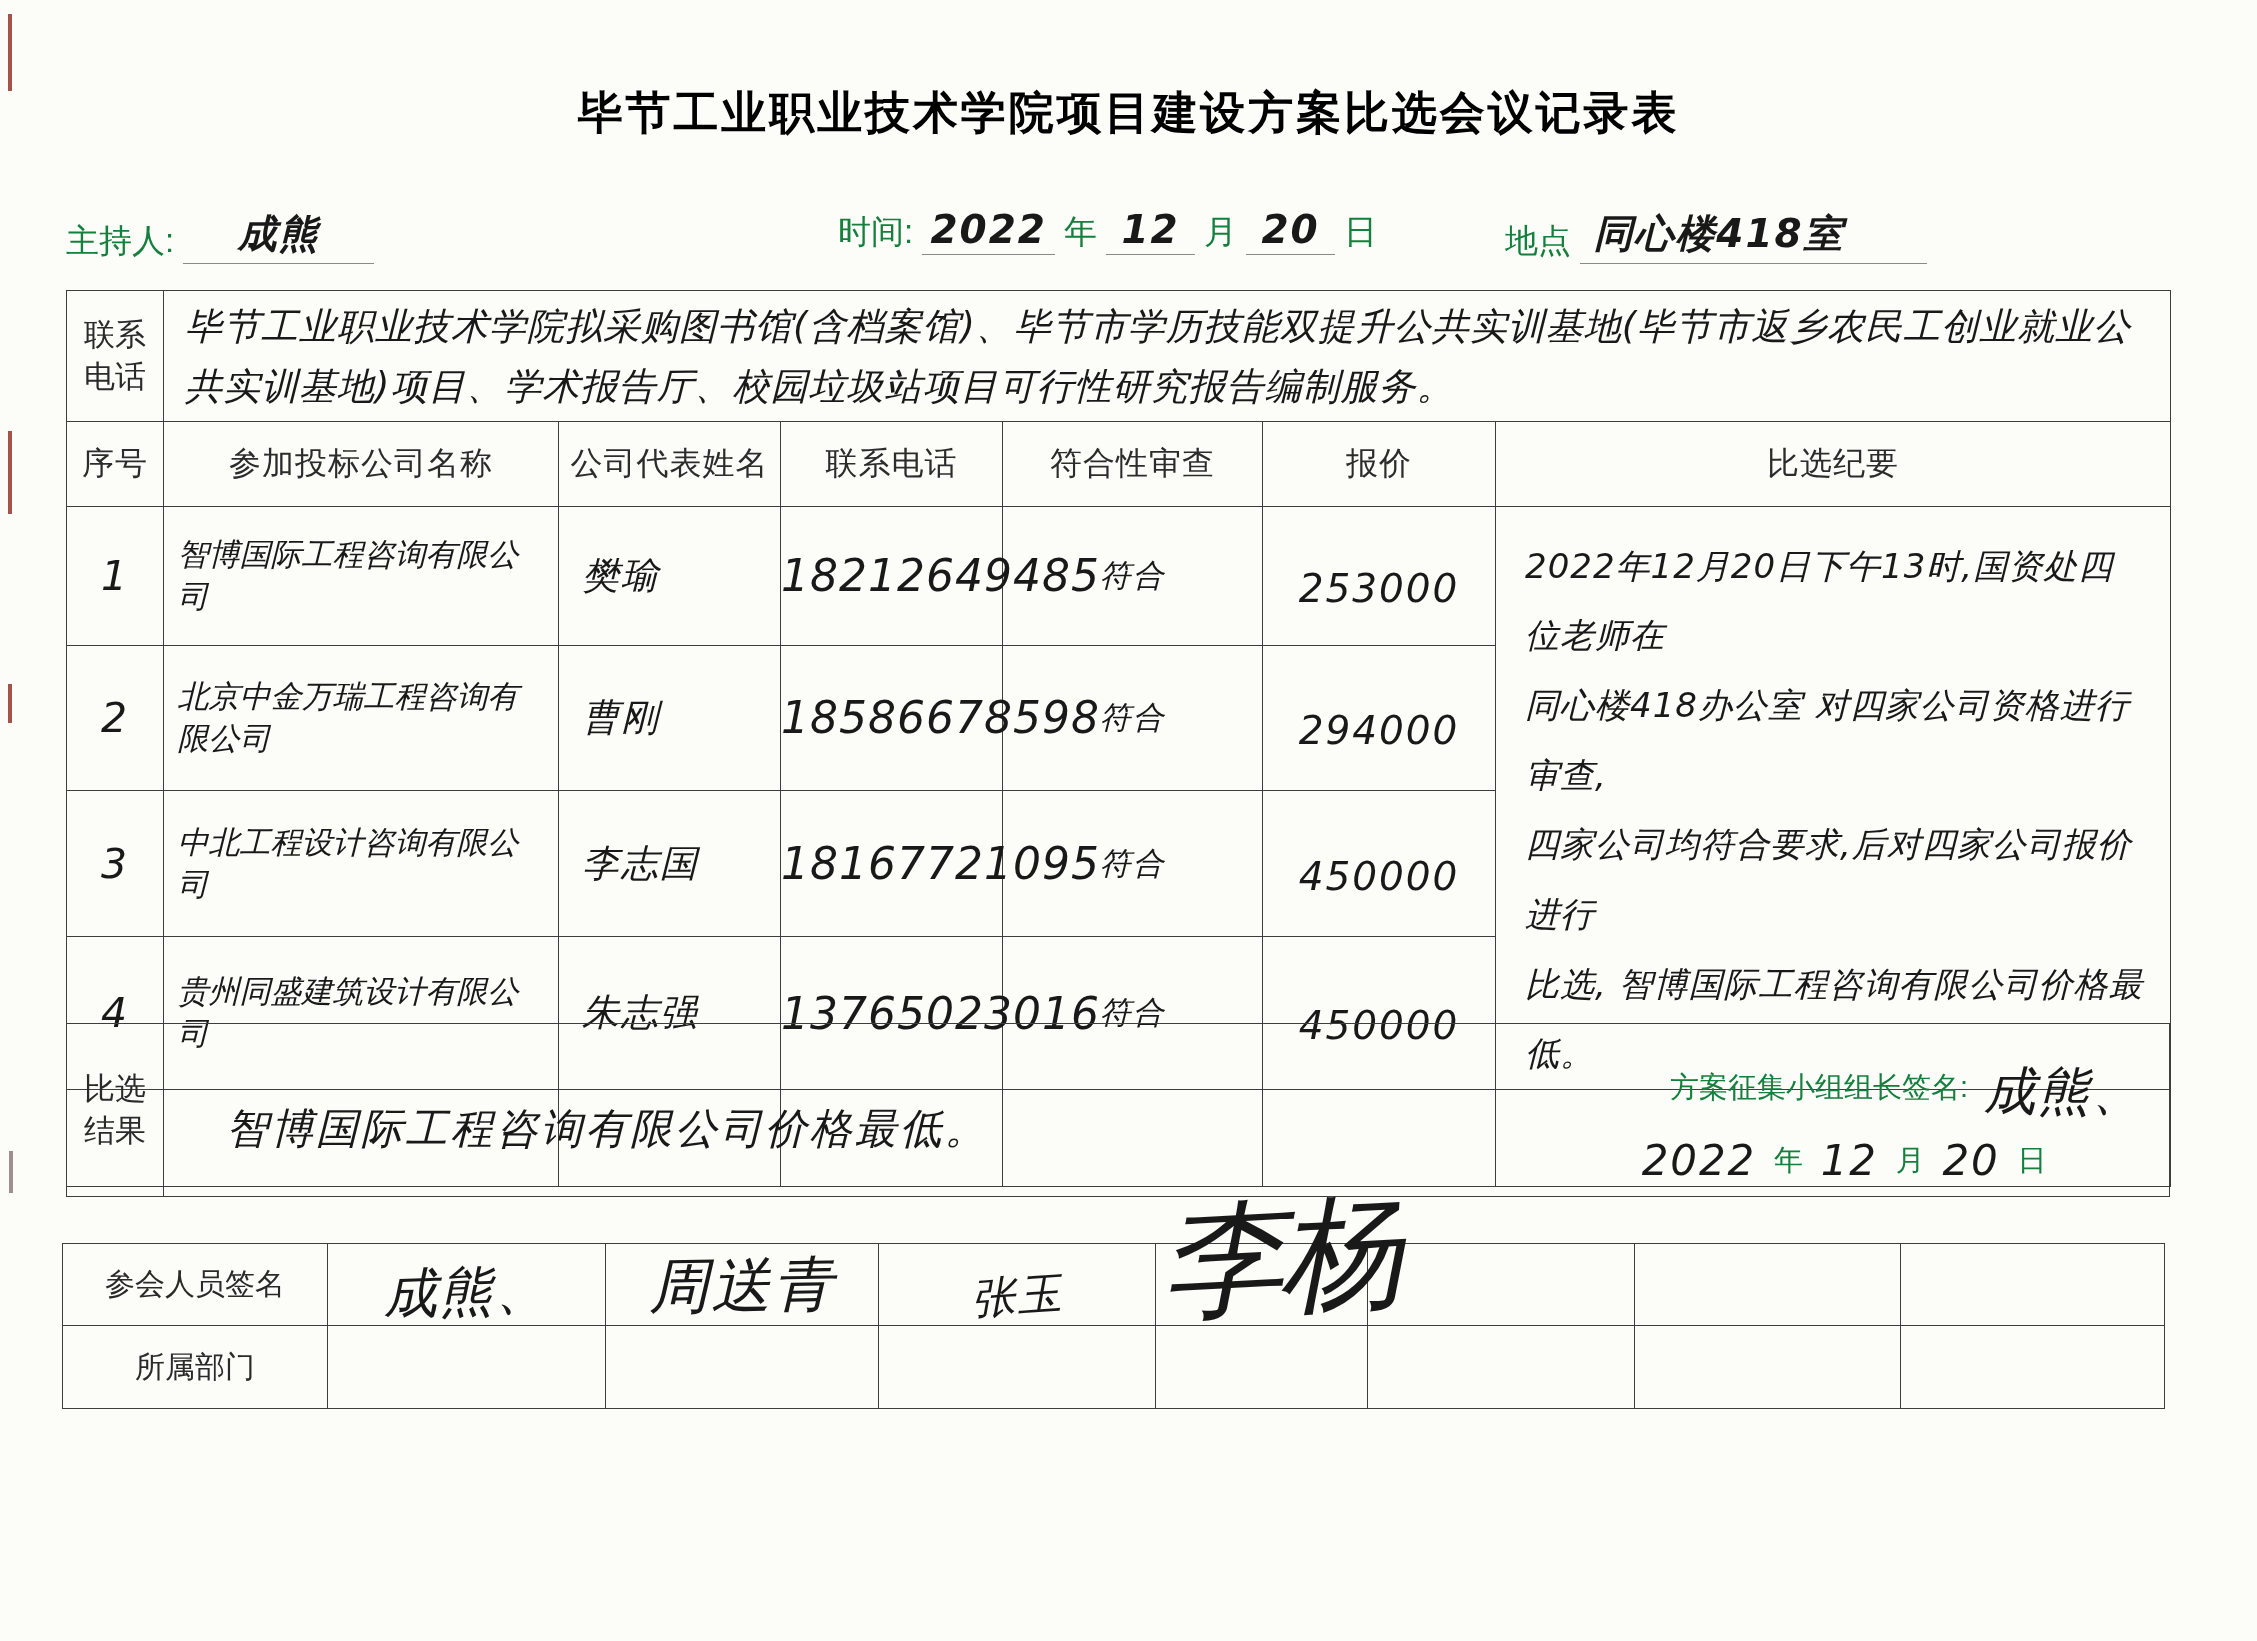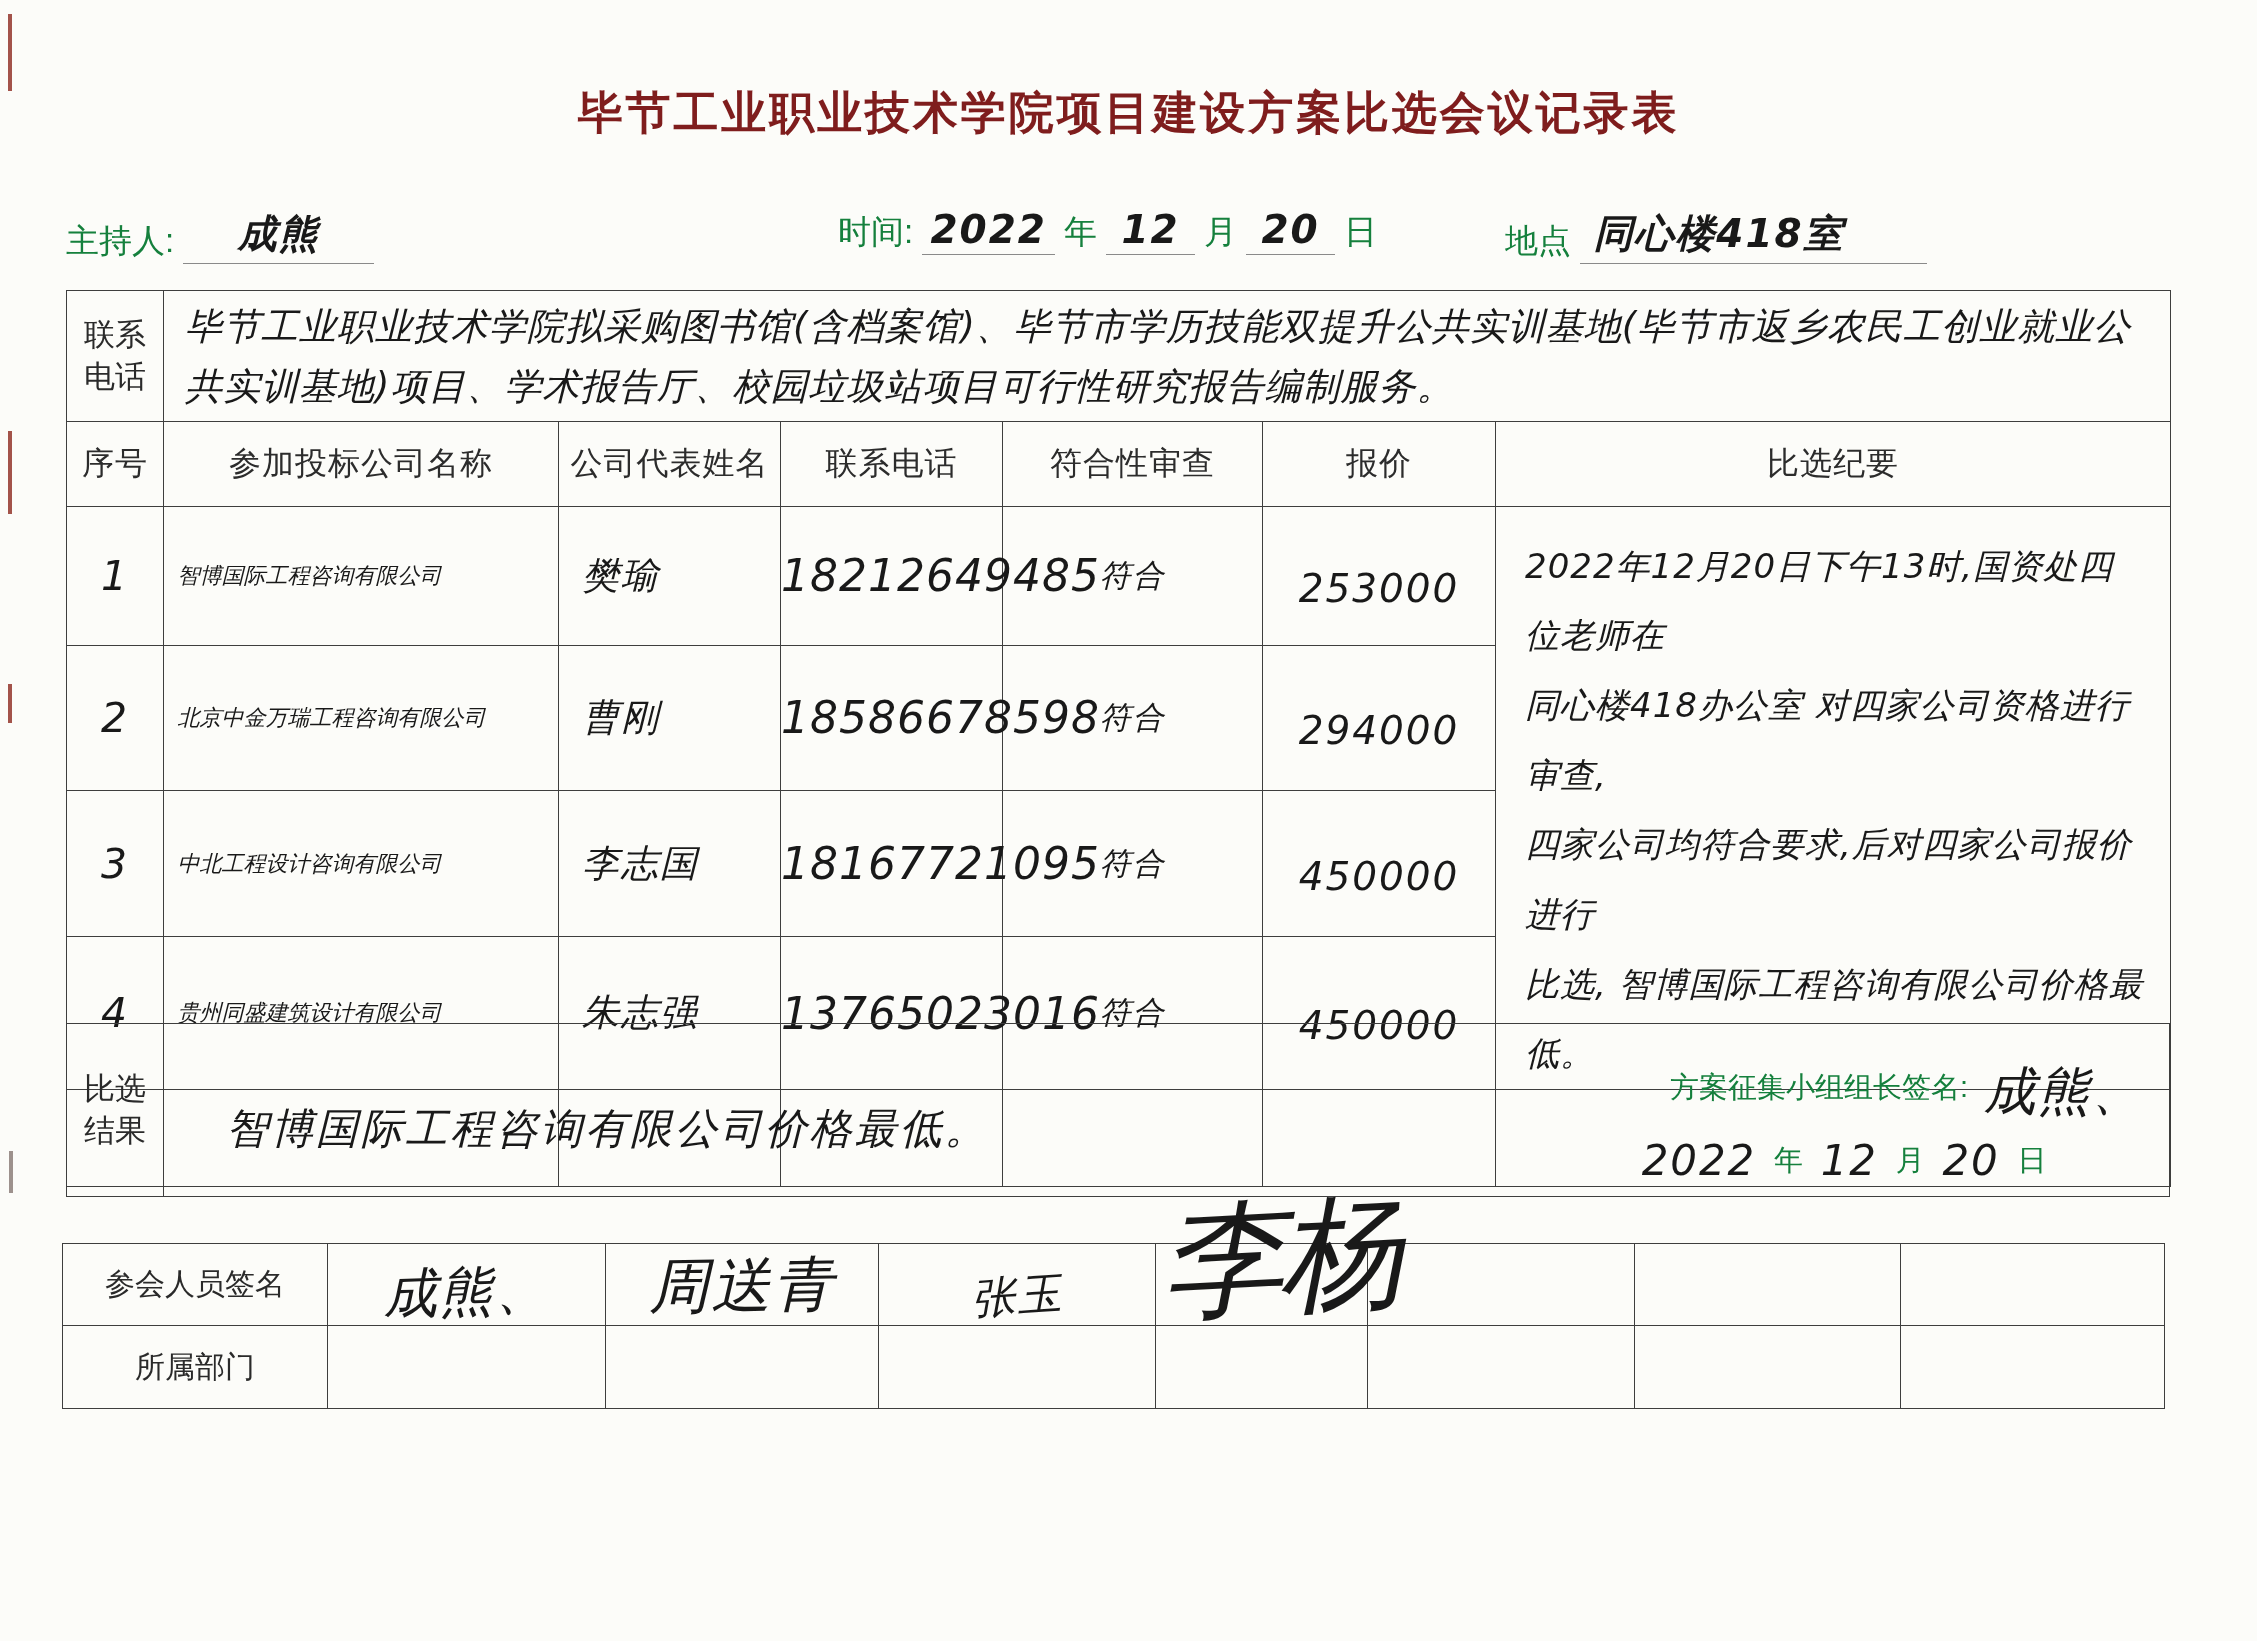--- a/index.html
+++ b/index.html
@@ -10,21 +10,21 @@
     color:#222; overflow:hidden;
   }
   
   .edge-mark { position:absolute; width:4.8px; background:#93352c; opacity:.85; }
   .edge-dark { position:absolute; width:3.9px; background:#5d4a44; opacity:.6; }
 
   
   .title {
     position:absolute; top:83px; left:0; width:100%;
     text-align:center; font-size:45px; font-weight:700;
-    letter-spacing:2.9px; color:#7f1d1d;
+    letter-spacing:2.9px; color:#000000;
   }
 
   
   .pr { color:#15803d; }
   .hw {
     font-family:"DejaVu Sans", sans-serif;
     font-style:italic; color:#191919; letter-spacing:1.9px;
   }
 
   
@@ -52,21 +52,21 @@
   .rowlabel .inner { display:inline-block; width:2.2em; }
 
   .project-text {
     text-align:left; padding:5.8px 17.4px 3.9px 21px;
     font-size:37px; line-height:1.62; letter-spacing:1px;
   }
 
   .th-head { font-size:32px; color:#2c2c2c; letter-spacing:1px; }
 
   .cell-no    { font-size:41px; }
-  .cell-comp  { font-size:22px; text-align:left; padding:3.9px 9.7px 3.9px 13.5px; line-height:1.35; letter-spacing:0; }
+  .cell-comp  { font-size:31px; text-align:left; padding:3.9px 9.7px 3.9px 13.5px; line-height:1.35; letter-spacing:0; }
   .cell-rep   { font-size:37px; text-align:left; padding-left:23px; }
   .cell-phone { font-size:44px; letter-spacing:1px; }
   .cell-check { font-size:31px; }
   .cell-price { font-size:39px; padding-top:25px; }
 
   .summary-cell {
     vertical-align:top; text-align:left;
     padding:25px 23px 0 29px;
     font-size:34px; line-height:2.05;
     white-space:pre-line; letter-spacing:1px;

